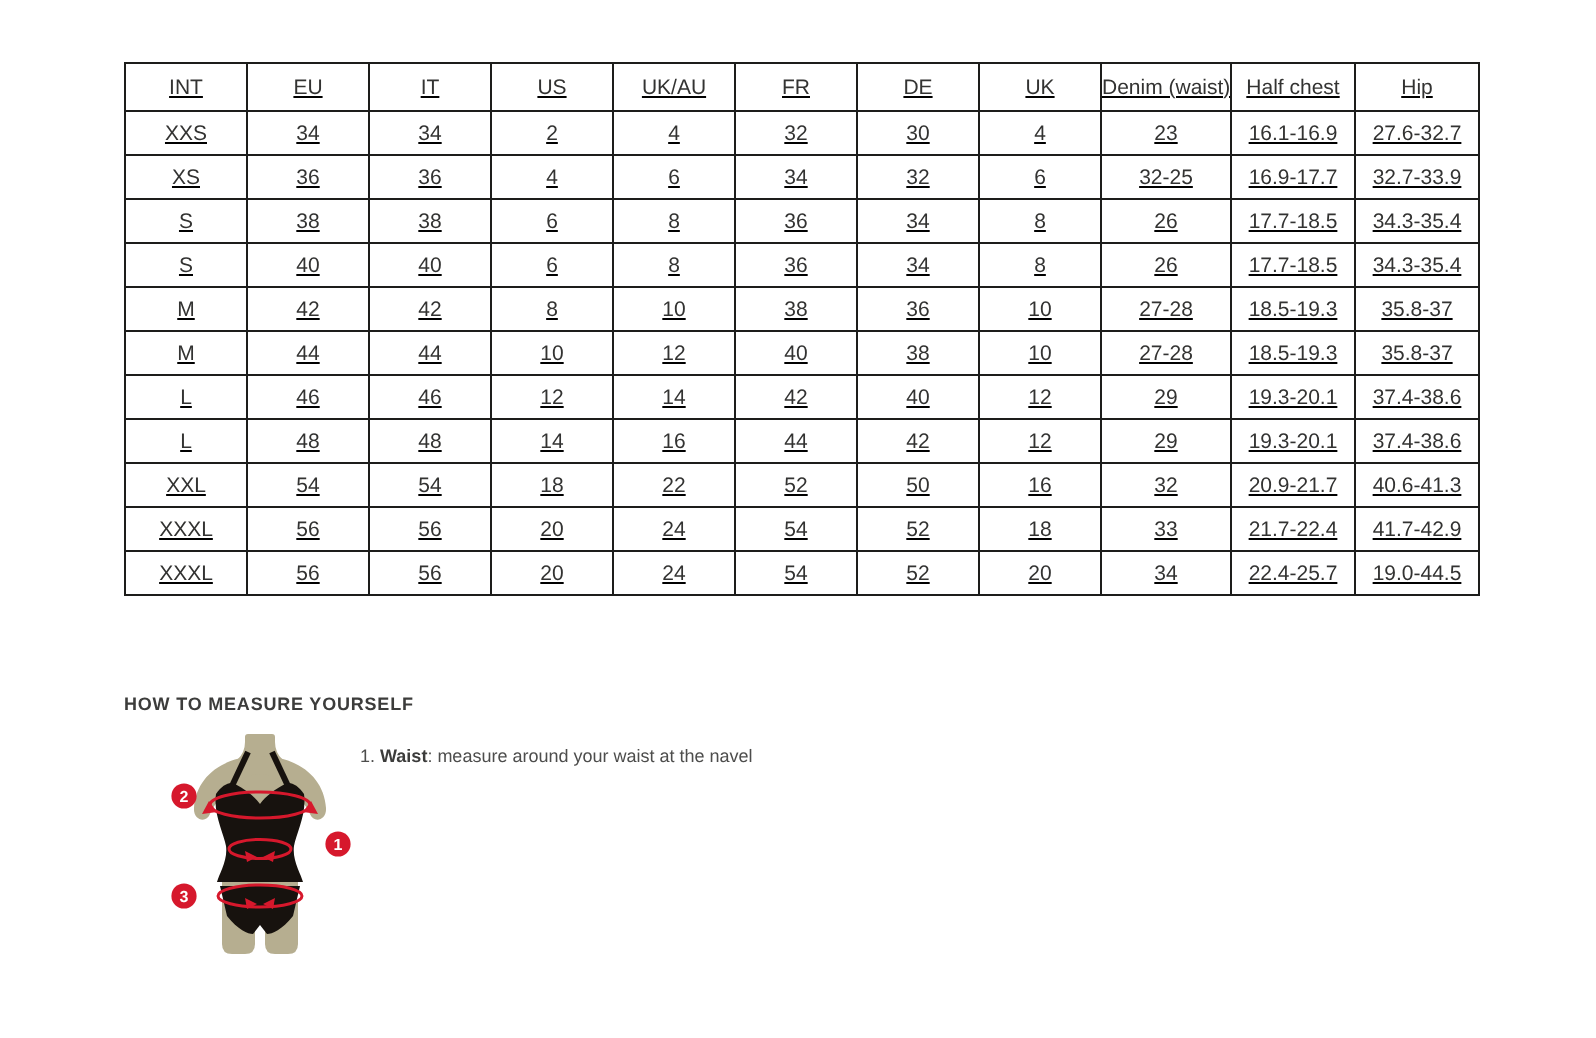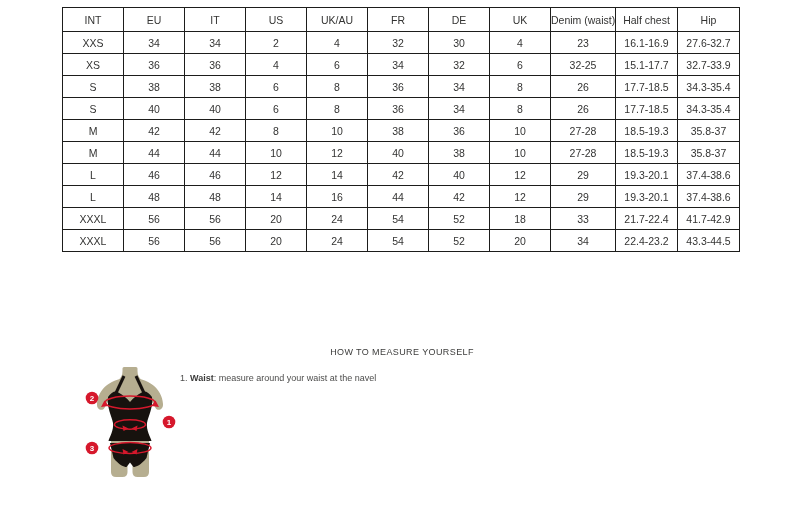--- a/index.html
+++ b/index.html
@@ -5,21 +5,21 @@
   html, body {
     margin: 0; padding: 0;
     background: #ffffff;
     width: 798px; height: 519px;
     overflow: hidden;
     font-family: "Liberation Sans", sans-serif;
   }
   .page { position: relative; width: 798px; height: 519px; background: #fff; }
 
   
-  .table-wrap { position: absolute; left: 62px; top: 7px; }
+  .table-wrap { position: absolute; left: 62px; top: 31px; text-decoration: underline; }
   table.size-chart {
     border-collapse: collapse;
     table-layout: fixed;
     width: 677px;
   }
   table.size-chart th, table.size-chart td {
     border: 1px solid #1d1d1b;
     text-align: center;
     vertical-align: middle;
     font-size: 10.5px;
@@ -29,24 +29,23 @@
     white-space: nowrap;
     overflow: hidden;
   }
   table.size-chart th { height: 23px; }
   table.size-chart td { height: 21px; }
 
   
   .measure-section { position: absolute; left: 62px; top: 347px; width: 680px; }
   .measure-heading {
     font-size: 9px;
-    font-weight: 400;
+    font-weight: 700;
     letter-spacing: 0.4px;
     color: #3c3c3b;
-    text-align: center;
   }
   .measure-body { display: flex; align-items: flex-start; margin-top: 10px; }
   .figure-wrap { width: 96px; margin-left: 20px; flex: 0 0 auto; }
   ol.measure-list {
     list-style: none;
     margin: 3px 12px 0 0;
     padding: 0 0 0 2px;
   }
   ol.measure-list li {
     font-size: 9px;
@@ -117,21 +116,21 @@
           <tr>
             <td>XS</td>
             <td>36</td>
             <td>36</td>
             <td>4</td>
             <td>6</td>
             <td>34</td>
             <td>32</td>
             <td>6</td>
             <td>32-25</td>
-            <td>15.1-17.7</td>
+            <td>16.9-17.7</td>
             <td>32.7-33.9</td>
           </tr>
           <tr>
             <td>S</td>
             <td>38</td>
             <td>38</td>
             <td>6</td>
             <td>8</td>
             <td>36</td>
             <td>34</td>
@@ -199,20 +198,33 @@
             <td>14</td>
             <td>16</td>
             <td>44</td>
             <td>42</td>
             <td>12</td>
             <td>29</td>
             <td>19.3-20.1</td>
             <td>37.4-38.6</td>
           </tr>
           <tr>
+            <td>XXL</td>
+            <td>54</td>
+            <td>54</td>
+            <td>18</td>
+            <td>22</td>
+            <td>52</td>
+            <td>50</td>
+            <td>16</td>
+            <td>32</td>
+            <td>20.9-21.7</td>
+            <td>40.6-41.3</td>
+          </tr>
+          <tr>
             <td>XXXL</td>
             <td>56</td>
             <td>56</td>
             <td>20</td>
             <td>24</td>
             <td>54</td>
             <td>52</td>
             <td>18</td>
             <td>33</td>
             <td>21.7-22.4</td>
@@ -221,22 +233,22 @@
           <tr>
             <td>XXXL</td>
             <td>56</td>
             <td>56</td>
             <td>20</td>
             <td>24</td>
             <td>54</td>
             <td>52</td>
             <td>20</td>
             <td>34</td>
-            <td>22.4-23.2</td>
-            <td>43.3-44.5</td>
+            <td>22.4-25.7</td>
+            <td>19.0-44.5</td>
           </tr>
         </tbody>
     </table>
   </div>
 
   <div class="measure-section">
     <div class="measure-heading">HOW TO MEASURE YOURSELF</div>
 
     <div class="measure-body">
       <div class="figure-wrap">

